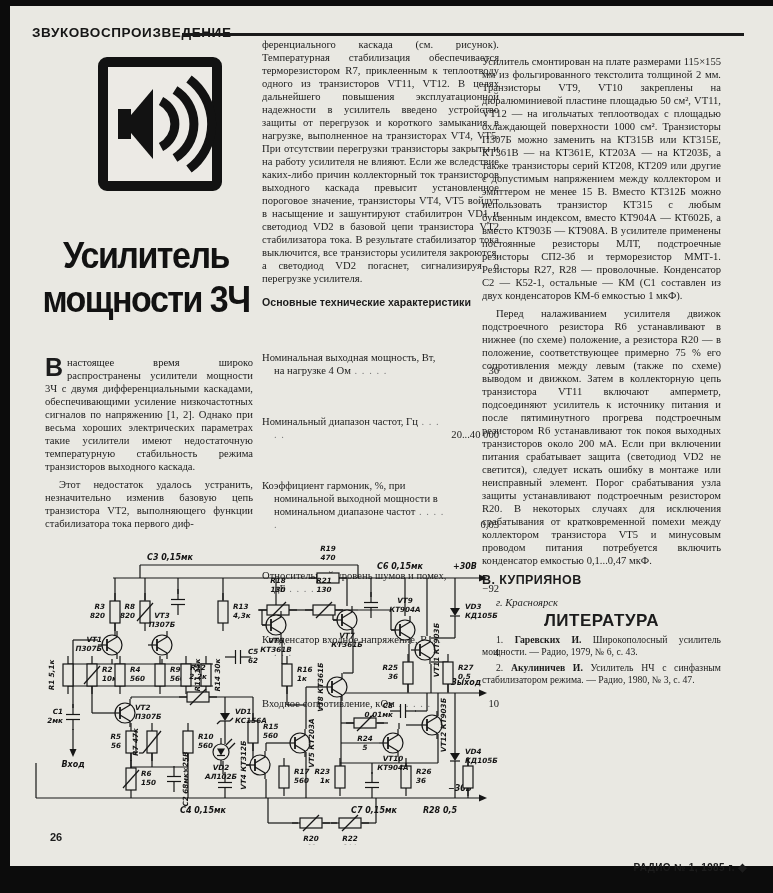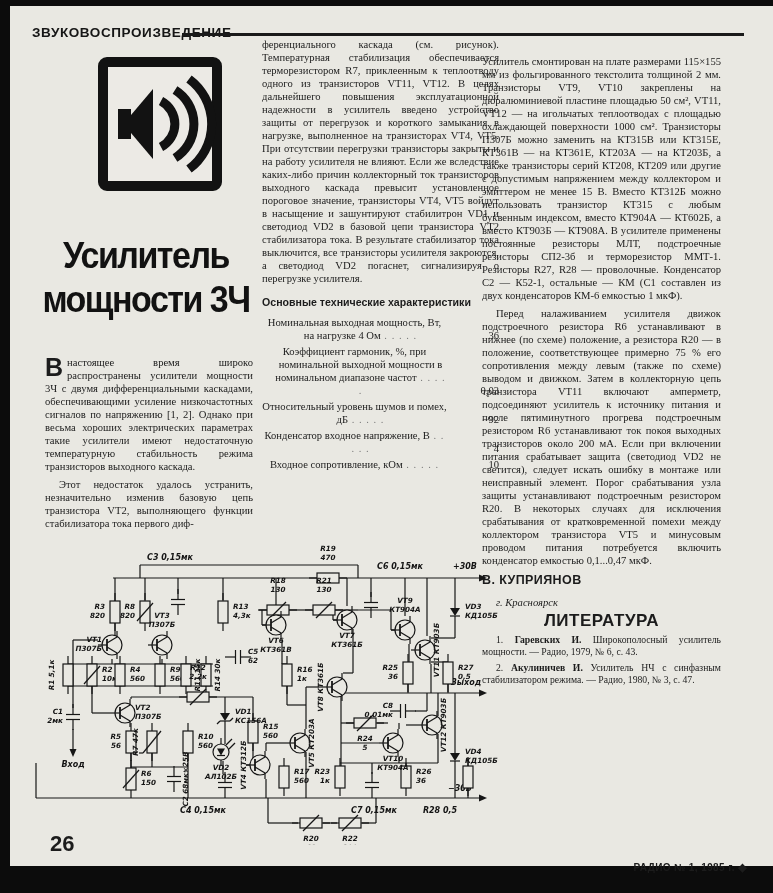--- a/index.html
+++ b/index.html
@@ -26,33 +26,33 @@
   .col1{left:45px;top:356px;width:208px;}
   .col2{left:262px;top:38px;width:237px;}
   .col3{left:482px;top:55px;width:239px;}
 
   .dropcap{float:left;font-family:"Liberation Sans",sans-serif;font-weight:bold;
            font-size:25px;line-height:21px;margin:1px 4px 0 0;}
 
   .specs-heading{font-family:"Liberation Sans",sans-serif;font-weight:bold;font-size:10.6px;
                  margin:11px 0 7px;}
   .spec-row{display:flex;align-items:flex-end;margin-bottom:3px;}
-  .spec-label{flex:1 1 auto;padding-left:12px;text-indent:-12px;text-align:center;}
+  .spec-label{flex:1 1 auto;padding-left:12px;text-indent:-12px;text-align:left;margin-top:35px;}
   .spec-label:after{content:" . . . . .";color:#777;letter-spacing:1px;}
   .spec-value{flex:0 0 52px;text-align:right;}
 
   .author{text-align:left;font-family:"Liberation Sans",sans-serif;font-weight:bold;
           font-size:12.5px;margin:7px 2px 9px 0;letter-spacing:.4px;}
   .city{font-style:italic;font-size:10.6px;margin:0 0 9px 0;text-align:left;text-indent:0;}
   .lit-heading{text-align:center;font-family:"Liberation Sans",sans-serif;font-weight:bold;
                font-size:17px;margin:2px 0 7px;letter-spacing:.5px;}
   .ref{font-size:9.7px;line-height:11.6px;margin:0 0 4px 0;text-align:justify;text-indent:10px;}
 
   .pagenum{position:absolute;left:50px;top:831px;font-family:"Liberation Sans",sans-serif;
-           font-weight:bold;font-size:22px;}
+           font-weight:bold;font-size:11px;}
   .footer-line{position:absolute;right:26px;top:842px;font-family:"Liberation Sans",sans-serif;
                font-weight:bold;font-size:10px;letter-spacing:.4px;margin-top:19px;}
   .footer-line .diamond{font-size:11px;}
 
   .schematic{position:absolute;left:28px;top:545px;width:485px;height:300px;}
   .schematic svg{display:block;}
 </style>
 </head>
 <body>
 
@@ -86,20 +86,24 @@
     <p>Этот недостаток удалось устранить, незначительно изменив базовую цепь транзистора VT2, выполняющего функции стабилизатора тока первого диф-</p>
   </div>
 
   <div class="col col2">
     <p class="noindent">ференциального каскада (см. рисунок). Температурная стабилизация обеспечивается терморезистором R7, приклеенным к теплоотводу одного из транзисторов VT11, VT12. В целях дальнейшего повышения эксплуатационной надежности в усилитель введено устройство защиты от перегрузок и короткого замыкания в нагрузке, выполненное на транзисторах VT4, VT5. При отсутствии перегрузки транзисторы закрыты и на работу усилителя не влияют. Если же вследствие каких-либо причин коллекторный ток транзисторов выходного каскада превысит установленное пороговое значение, транзисторы VT4, VT5 войдут в насыщение и зашунтируют стабилитрон VD1 и светодиод VD2 в базовой цепи транзистора VT2 стабилизатора тока. В результате стабилизатор тока выключится, все транзисторы усилителя закроются, а светодиод VD2 погаснет, сигнализируя о перегрузке усилителя.</p>
     <div class="specs-heading">Основные технические характеристики</div>
     <div id="specs-table">
         <div class="spec-row">
           <span class="spec-label">Номинальная выходная мощность, Вт, на нагрузке 4 Ом</span>
           <span class="spec-value">36</span>
+        </div>
+        <div class="spec-row">
+          <span class="spec-label">Номинальный диапазон частот, Гц</span>
+          <span class="spec-value">20...40 000</span>
         </div>
         <div class="spec-row">
           <span class="spec-label">Коэффициент гармоник, %, при номинальной выходной мощности в номинальном диапазоне частот</span>
           <span class="spec-value">0,03</span>
         </div>
         <div class="spec-row">
           <span class="spec-label">Относительный уровень шумов и помех, дБ</span>
           <span class="spec-value">−92</span>
         </div>
         <div class="spec-row">

